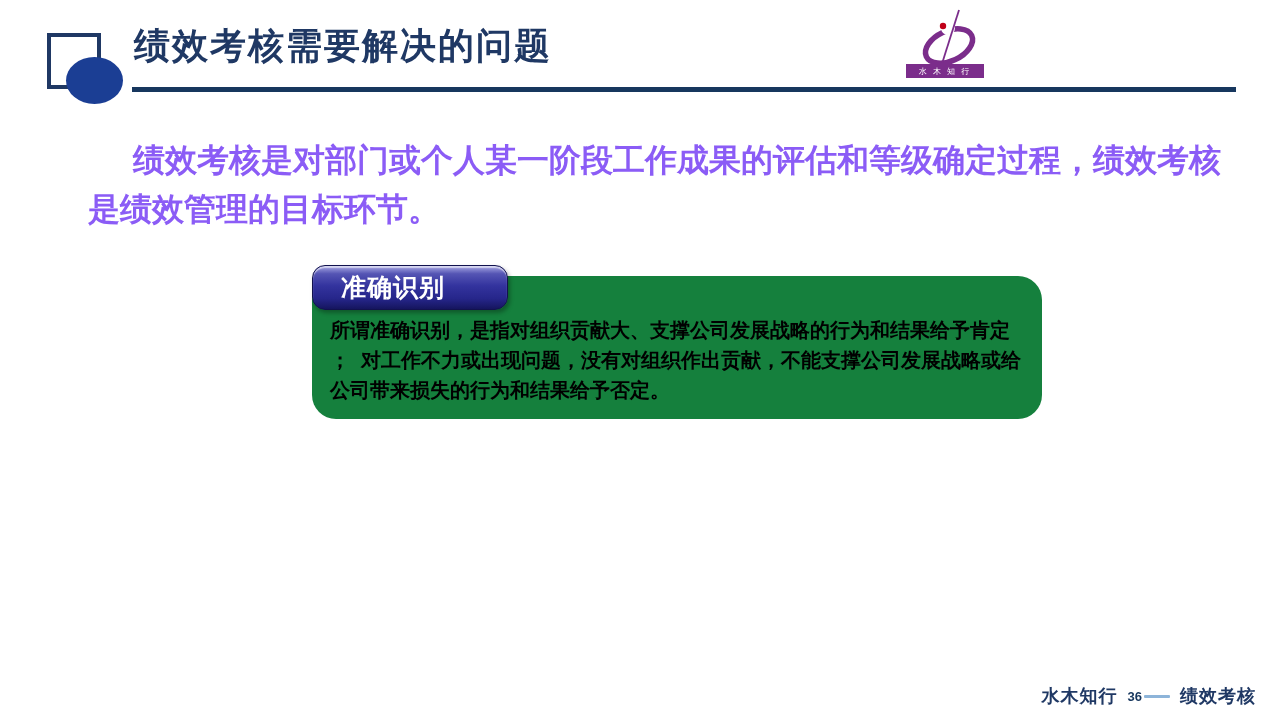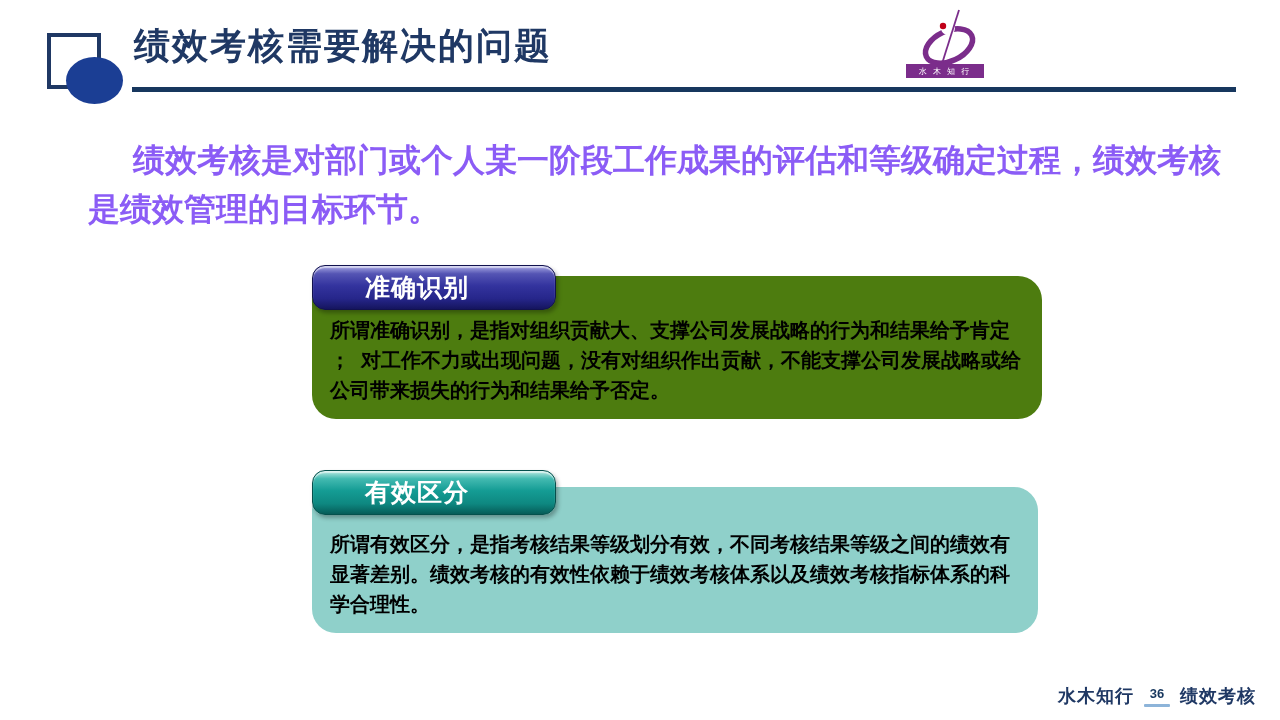--- a/index.html
+++ b/index.html
@@ -40,21 +40,21 @@
     font-size:32px; line-height:49px; font-weight:600; color:#8b5cf6;
     text-indent:45px; white-space:pre-wrap; overflow-wrap:anywhere;
   }
 
   
   .card { position:absolute; left:312px; }
   .card-1 { top:265px; }
   .card-2 { top:470px; }
 
   .card-tab {
-    position:relative; z-index:2; width:244px; height:45px;
+    position:relative; z-index:2; width:196px; height:45px;
     border-radius:13px; display:flex; align-items:center; justify-content:center;
     padding-right:34px; box-sizing:border-box;
     color:#ffffff; font-size:25px; font-weight:800; letter-spacing:1px;
     box-shadow: inset 0 2px 1px rgba(255,255,255,.55), 2px 3px 4px rgba(0,0,0,.30);
   }
   .tab-purple {
     background:linear-gradient(180deg,#a9a9e4 0%,#5555b4 18%,#33339e 46%,#26268a 76%,#15155e 100%);
     border:1px solid #12124e;
   }
   .tab-teal {
@@ -63,35 +63,35 @@
   }
 
   .card-body {
     position:relative; z-index:1; box-sizing:border-box;
     border-radius:24px;
     font-size:20px; line-height:30px; font-weight:700; color:#000000;
     white-space:pre-wrap; overflow-wrap:anywhere;
   }
   .card-1 .card-body {
     margin-top:-34px; width:730px; min-height:141px;
-    padding:39px 14px 14px 18px; background:#4d7c0f;
+    padding:39px 14px 14px 18px; background:#15803d;
   }
   .card-2 .card-body {
     margin-top:-28px; width:726px; min-height:145px;
     padding:42px 14px 14px 18px; background:#8fd0ca;
   }
 
   
   .footer {
     position:absolute; right:24px; bottom:12px;
     display:flex; align-items:center; gap:10px;
     color:#1F3864; font-size:18px; font-weight:800; letter-spacing:1px;
   }
   .page-num-block {
-    display:flex; flex-direction:column; align-items:center; gap:2px;
+    display:flex; flex-direction:row; align-items:center; gap:2px;
     transform:translateY(1px);
   }
   .page-num { font-size:13px; font-weight:700; color:#17375E; line-height:1.1; letter-spacing:0; }
   .page-underline { width:26px; height:3px; background:#8DB4D9; border-radius:1px; }
 </style>
 </head>
 <body>
 
 <div class="slide">
 
@@ -116,28 +116,20 @@
 
   <div class="card card-1">
     <div class="card-tab tab-purple">
       <span>准确识别</span>
     </div>
     <div class="card-body">所谓准确识别，是指对组织贡献大、支撑公司发展战略的行为和结果给予肯定
 ；  对工作不力或出现问题，没有对组织作出贡献，不能支撑公司发展战略或给
 公司带来损失的行为和结果给予否定。</div>
   </div>
 
-  <div class="card card-2">
-    <div class="card-tab tab-teal">
-      <span>有效区分</span>
-    </div>
-    <div class="card-body">所谓有效区分，是指考核结果等级划分有效，不同考核结果等级之间的绩效有
-显著差别。绩效考核的有效性依赖于绩效考核体系以及绩效考核指标体系的科
-学合理性。</div>
-  </div>
 
   <div class="footer">
     <span>水木知行</span>
     <span class="page-num-block">
       <span class="page-num">36</span>
       <span class="page-underline"></span>
     </span>
     <span>绩效考核</span>
   </div>
 

